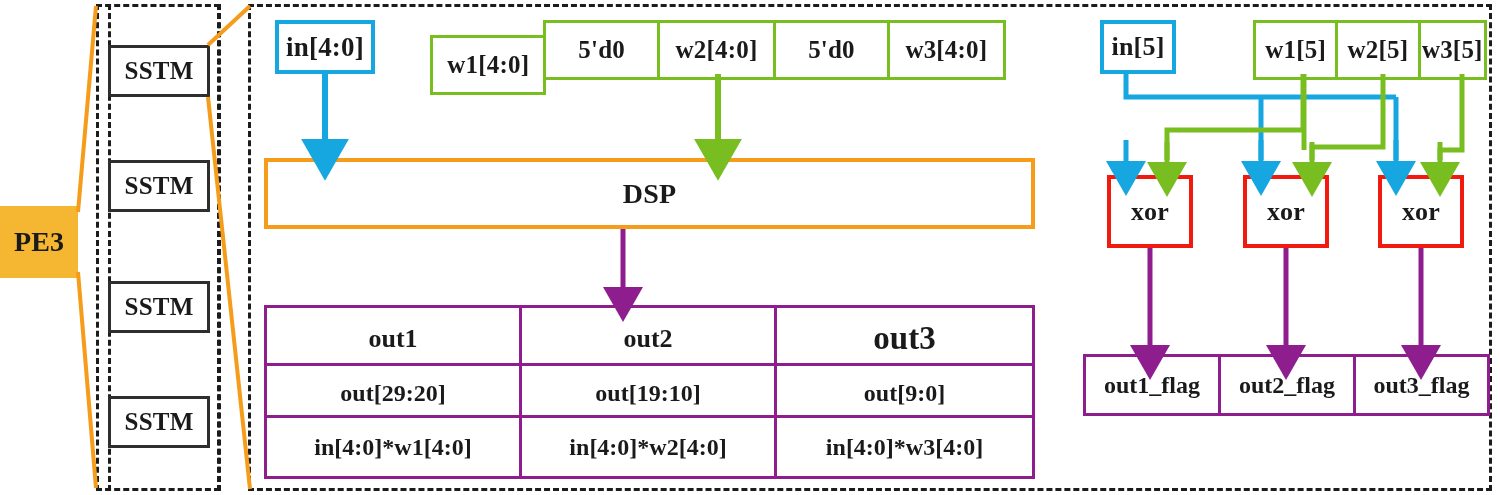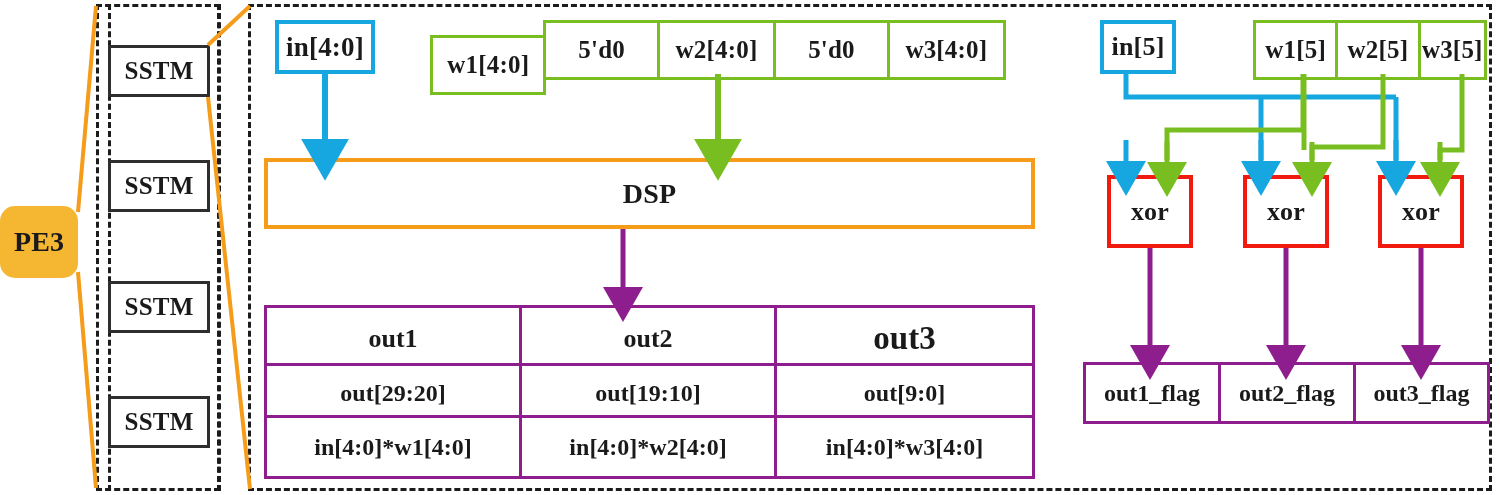--- a/index.html
+++ b/index.html
@@ -36,21 +36,21 @@
             pointer-events:none;}
 
   .tbl-cell{display:flex;align-items:center;justify-content:center;
             font-weight:bold;color:#1a1a1a;white-space:nowrap;background:#fff;}
 </style>
 </head>
 <body>
 
 <div id="stage">
 
-  <div class="abs pe3" style="left:0px;top:206px;width:78px;height:72px;border-radius:15px;">
+  <div class="abs pe3" style="left:0px;top:206px;width:78px;height:72px;">
     <span>PE3</span>
   </div>
 
   <div class="abs dashdot" style="left:96px;top:4px;width:124px;height:487px;border-style:dashed;
               border-width:3px;border-color:#1c1c1c;"></div>
 
   <div class="abs dashdot-left" style="left:108px;top:4px;width:0px;height:487px;"></div>
   <div class="abs" style="left:218px;top:4px;width:0px;height:487px;border-left:3px dashed #1c1c1c;"></div>
 
   <div class="abs vbox sstm" style="left:108px;top:45px;width:102px;height:52px;">
@@ -153,21 +153,21 @@
   <div class="abs vbox red-box" style="left:1107px;top:175px;width:86px;height:73px;font-size:26px;">
     <span>xor</span>
   </div>
   <div class="abs vbox red-box" style="left:1243px;top:175px;width:86px;height:73px;font-size:26px;">
     <span>xor</span>
   </div>
   <div class="abs vbox red-box" style="left:1378px;top:175px;width:86px;height:73px;font-size:26px;">
     <span>xor</span>
   </div>
 
-  <div class="abs" style="left:1083px;top:362px;width:407px;height:56px;display:flex;">
+  <div class="abs" style="left:1083px;top:354px;width:407px;height:56px;display:flex;">
     <div class="tbl-cell purple-box" style="width:137px;height:56px;font-size:24px;">
       <span>out1_flag</span>
     </div>
     <div class="tbl-cell purple-box" style="width:137px;height:56px;font-size:24px;margin-left:-3px;">
       <span>out2_flag</span>
     </div>
     <div class="tbl-cell purple-box" style="width:136px;height:56px;font-size:24px;margin-left:-3px;">
       <span>out3_flag</span>
     </div>
   </div>

